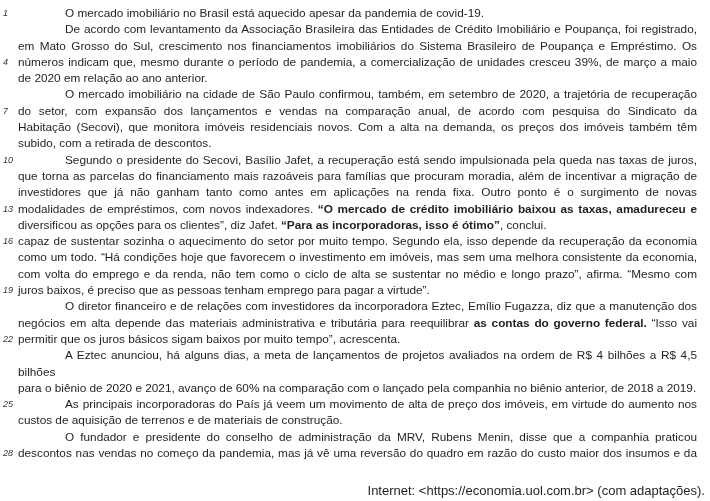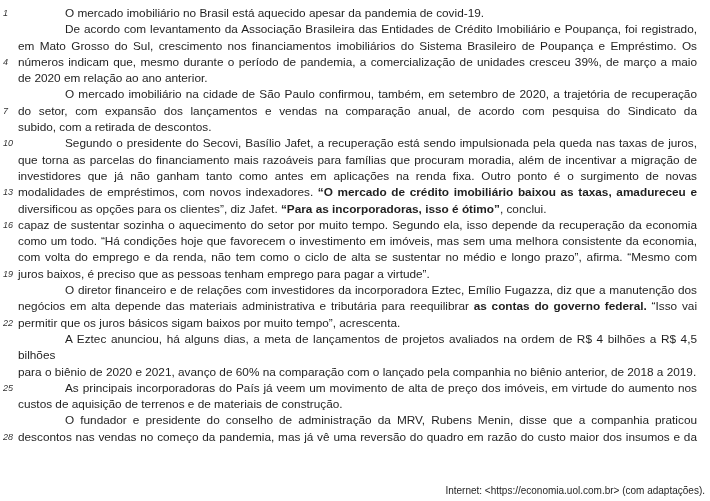--- a/index.html
+++ b/index.html
@@ -34,21 +34,21 @@
     line-height: 16.3px;
     color: #1f1f1f;
   }
   .line-text.justify { text-align: justify; text-align-last: justify; }
   .line-text.indent { text-indent: 47px; }
   .bold { font-weight: 700; }
   .source-line {
     position: absolute;
     right: 5px;
     bottom: 3px;
-    font-size: 10px;
+    font-size: 13px;
     line-height: 14px;
     color: #1f1f1f;
   }
 </style>
 </head>
 <body>
 
 <div class="page">
   <div class="text-block">
       <div class="line">
@@ -71,20 +71,24 @@
     <div class="line-number"></div>
     <div class="line-text"><span>de 2020 em relação ao ano anterior.</span></div>
   </div>
       <div class="line">
     <div class="line-number"></div>
     <div class="line-text indent justify"><span>O mercado imobiliário na cidade de São Paulo confirmou, também, em setembro de 2020, a trajetória de recuperação</span></div>
   </div>
       <div class="line">
     <div class="line-number">7</div>
     <div class="line-text justify"><span>do setor, com expansão dos lançamentos e vendas na comparação anual, de acordo com pesquisa do Sindicato da</span></div>
+  </div>
+      <div class="line">
+    <div class="line-number"></div>
+    <div class="line-text justify"><span>Habitação (Secovi), que monitora imóveis residenciais novos. Com a alta na demanda, os preços dos imóveis também têm</span></div>
   </div>
       <div class="line">
     <div class="line-number"></div>
     <div class="line-text"><span>subido, com a retirada de descontos.</span></div>
   </div>
       <div class="line">
     <div class="line-number">10</div>
     <div class="line-text indent justify"><span>Segundo o presidente do Secovi, Basílio Jafet, a recuperação está sendo impulsionada pela queda nas taxas de juros,</span></div>
   </div>
       <div class="line">

